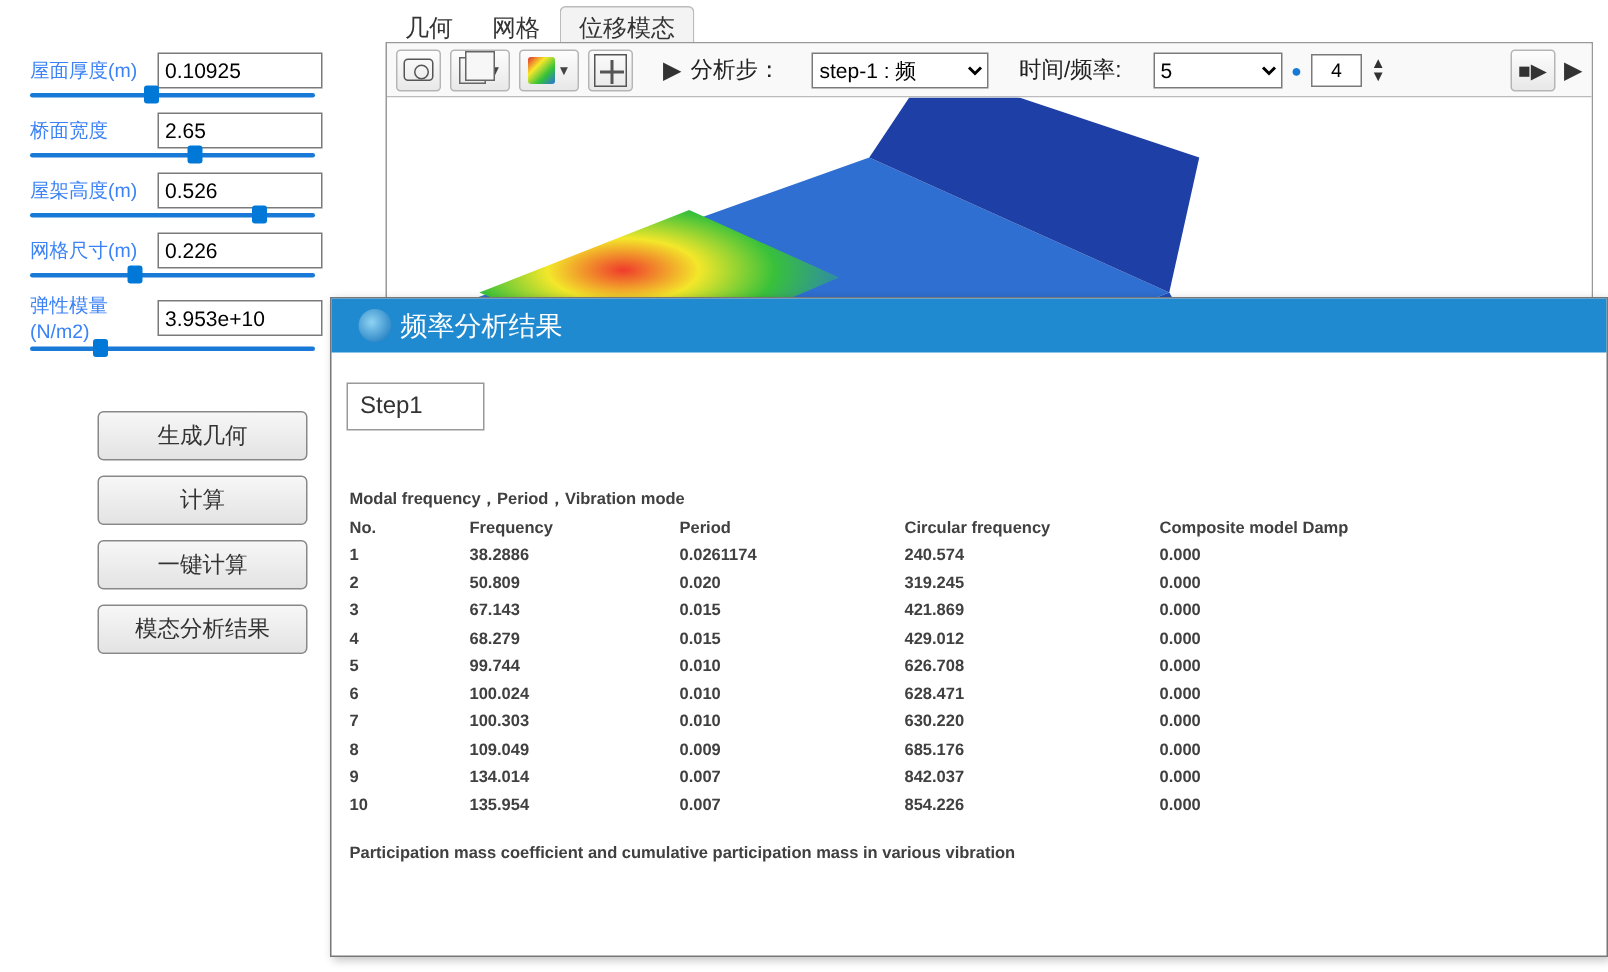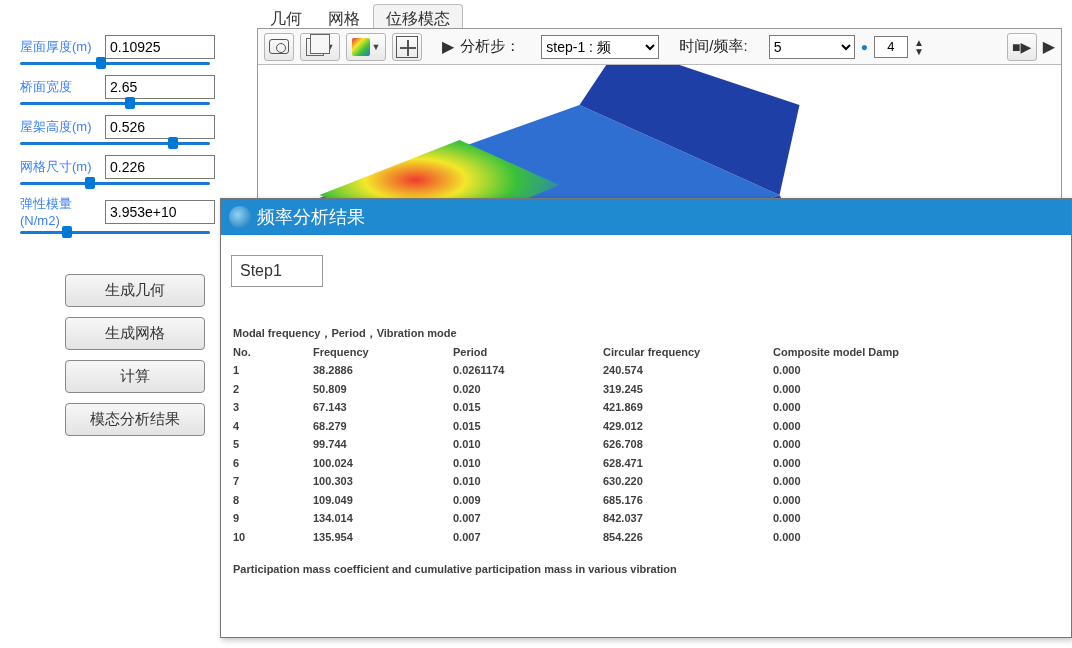--- a/index.html
+++ b/index.html
@@ -19,21 +19,21 @@
   .viewer { position: absolute; left: 257px; top: 28px; right: 10px; height: 598px; border: 1px solid #999; background: #fcfcfc; }
   .toolbar { height: 36px; border-bottom: 1px solid #bbb; display: flex; align-items: center; padding: 0 6px; gap: 6px; background: #f9f9f9; }
   .tb-btn { width: 30px; height: 28px; border: 1px solid #b5b5b5; background: linear-gradient(#fdfdfd,#e8e8e8); border-radius: 3px; display: inline-flex; align-items: center; justify-content: center; cursor: pointer; font-size: 15px; }
   .dd-caret { font-size: 9px; margin-left: 2px; color: #444; }
   .tb-sep { width: 8px; }
   .tb-lbl { font-size: 15px; color: #222; }
   .tb-select { border: 1px solid #7a7a7a; background: #fff; height: 24px; font-size: 14px; margin-left: 15px; }
   .tb-spin { width: 34px; height: 22px; border: 1px solid #7a7a7a; text-align: center; font-size: 13px; }
   .canvas-area { position: absolute; left: 0; top: 36px; right: 0; bottom: 0; overflow: hidden; background: #fff; }
   .modal { position: absolute; left: 220px; top: 198px; right: 0; bottom: 10px; background: #fff; border: 1px solid #777; box-shadow: 2px 2px 6px rgba(0,0,0,.25); z-index: 50; }
-  .modal-title { background: #1f8ad0; color: #fff; height: 36px; line-height: 36px; padding-left: 8px; font-size: 18px; display: flex; align-items: center; gap: 6px; }
+  .modal-title { background: #1f8ad0; color: #fff; height: 36px; line-height: 36px; padding-left: 18px; font-size: 18px; display: flex; align-items: center; gap: 6px; }
   .modal-title .m-icon { width: 22px; height: 22px; border-radius: 50%; background: radial-gradient(circle at 40% 40%, #8fd3f3, #0d6eb8); display: inline-block; }
   .modal-body { position: absolute; left: 0; top: 36px; right: 0; bottom: 0; display: flex; flex-direction: column; }
   .step-col { width: 92px; border: 1px solid #999; margin: 20px 4px 20px 10px; background: #fff; font-size: 16px; padding: 6px 8px; }
   .modal-content { flex: 1; padding: 18px 12px; font-size: 11px; color: #404040; line-height: 1.5; overflow: hidden; white-space: nowrap; font-weight: bold; }
   .mc-header { margin-bottom: 2px; }
   .mc-col-row { margin-bottom: 2px; }
   .mc-col { display: inline-block; }
   .c-no { width: 80px; }
   .c-fr { width: 140px; }
   .c-pe { width: 150px; }
@@ -75,22 +75,22 @@
           </div>
         </div></div>
       <div class="param-row"><span class="param-label">弹性模量(N/m2)</span><input class="param-input" value="3.953e+10" style=""><div class="slider-wrap">
           <div class="slider-track">
             <div class="slider-thumb" style="left:22%;"></div>
           </div>
         </div></div>
     </div>
   <div class="btn-col">
     <button class="action-btn">生成几何</button>
-    <button class="action-btn">生成网格</button>
     <button class="action-btn">计算</button>
+    <button class="action-btn">一键计算</button>
     <button class="action-btn">模态分析结果</button>
   </div>
 </div>
 
 <div class="tabs">
   <div class="tab">几何</div>
   <div class="tab">网格</div>
   <div class="tab active">位移模态</div>
 </div>
 

